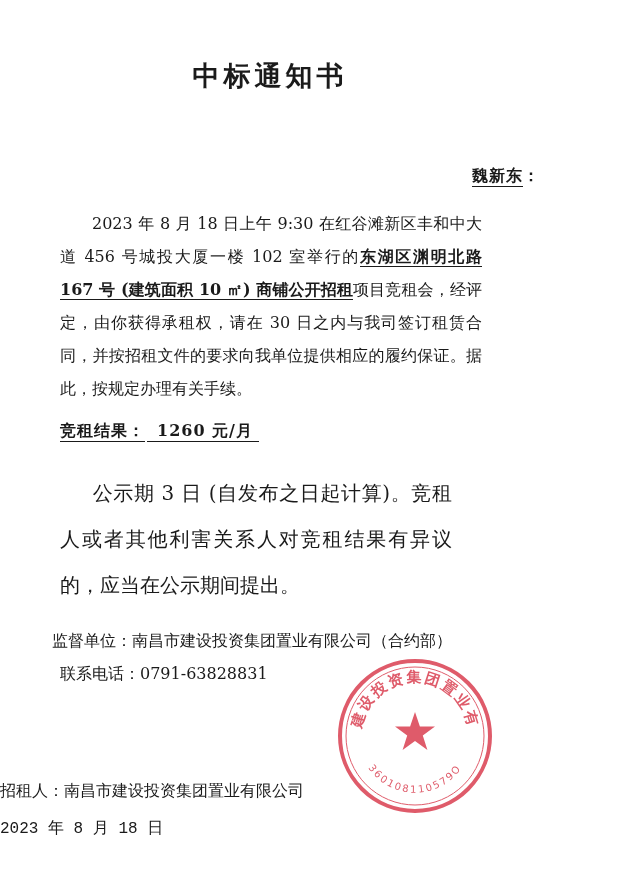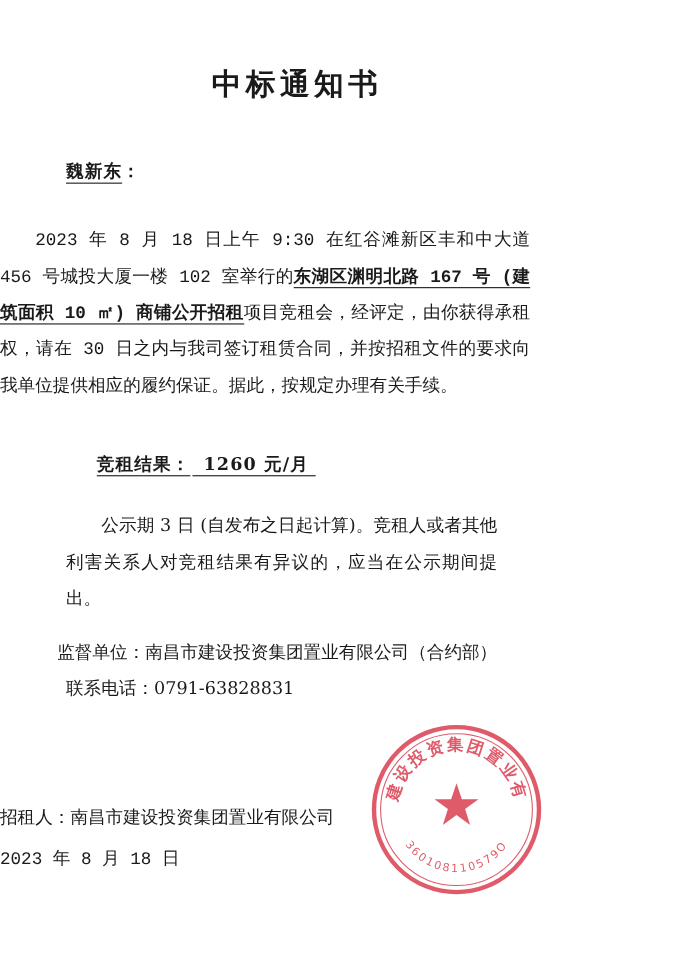--- a/index.html
+++ b/index.html
@@ -26,77 +26,78 @@
   .doc-title {
     text-align: center;
     font-size: 27px;
     font-weight: bold;
     letter-spacing: 4px;
     margin-top: 58px;
     font-family: "DejaVu Serif", "Liberation Serif", serif;
   }
 
   .recipient {
-    margin-top: 52px;
+    margin-top: 72px;
     margin-left: 60px;
     font-size: 16px;
     font-weight: bold;
     letter-spacing: 1px;
+    text-align: right;
   }
   .recipient .name {
     border-bottom: 1px solid #1a1a1a;
     padding-bottom: 1px;
   }
   .recipient .colon {
     font-weight: bold;
   }
 
   .body-block {
-    margin-top: 36px;
+    margin-top: 20px;
+    padding-left: 60px;
     padding-right: 58px;
     font-size: 16px;
     line-height: 33px;
     text-align: justify;
     text-justify: inter-ideograph;
-    font-family: Liberation Mono, monospace;
   }
   .indent {
     display: inline-block;
     width: 32px;
   }
   .u-bold {
     font-weight: bold;
     border-bottom: 1px solid #1a1a1a;
   }
 
   .result-line {
-    margin-top: 44px;
-    padding-left: 88px;
+    margin-top: 16px;
+    padding-left: 60px;
     font-size: 16px;
     font-weight: bold;
     letter-spacing: 1px;
   }
   .result-line .res-label {
     border-bottom: 1px solid #1a1a1a;
     padding-bottom: 1px;
   }
   .result-line .res-value {
     border-bottom: 1px solid #1a1a1a;
     padding-bottom: 1px;
     padding-left: 10px;
     padding-right: 6px;
     margin-left: 2px;
   }
 
   .notice-block {
     margin-top: 28px;
     padding-left: 60px;
     padding-right: 88px;
-    font-size: 16px;
-    line-height: 33px;
+    font-size: 20px;
+    line-height: 46px;
     text-align: justify;
     text-justify: inter-ideograph;
   }
 
   .supervisor {
     margin-top: 16px;
     padding-left: 52px;
     font-size: 16px;
     line-height: 33px;
   }

